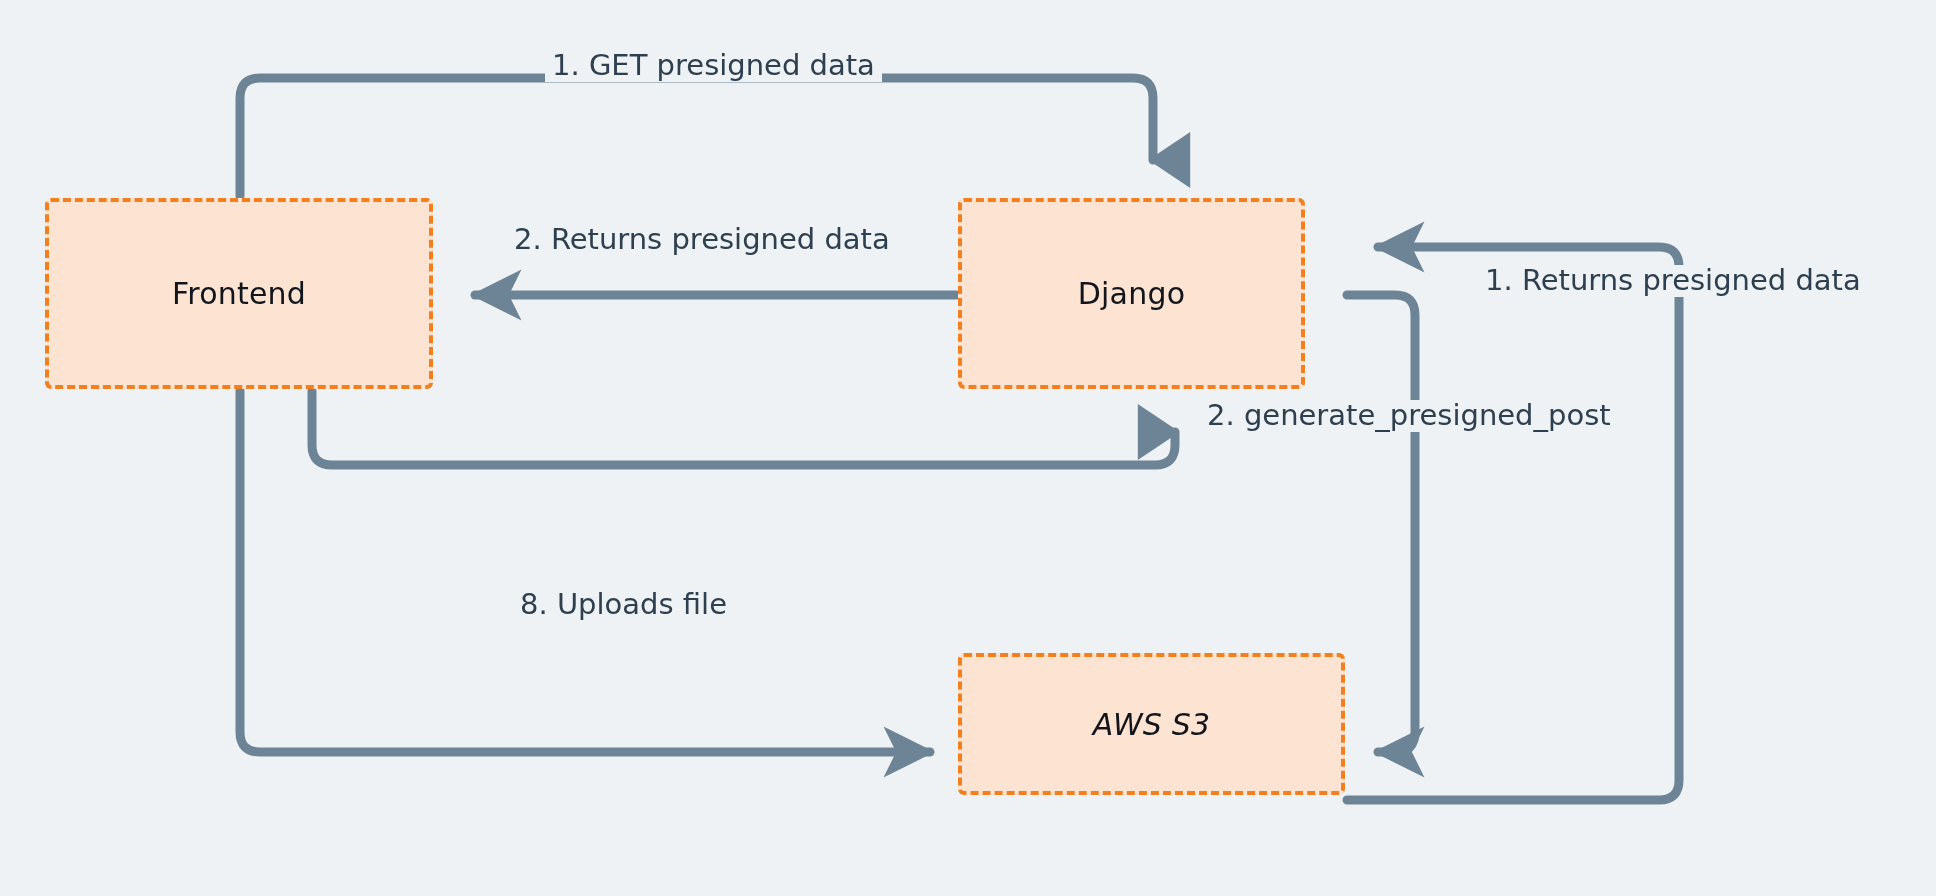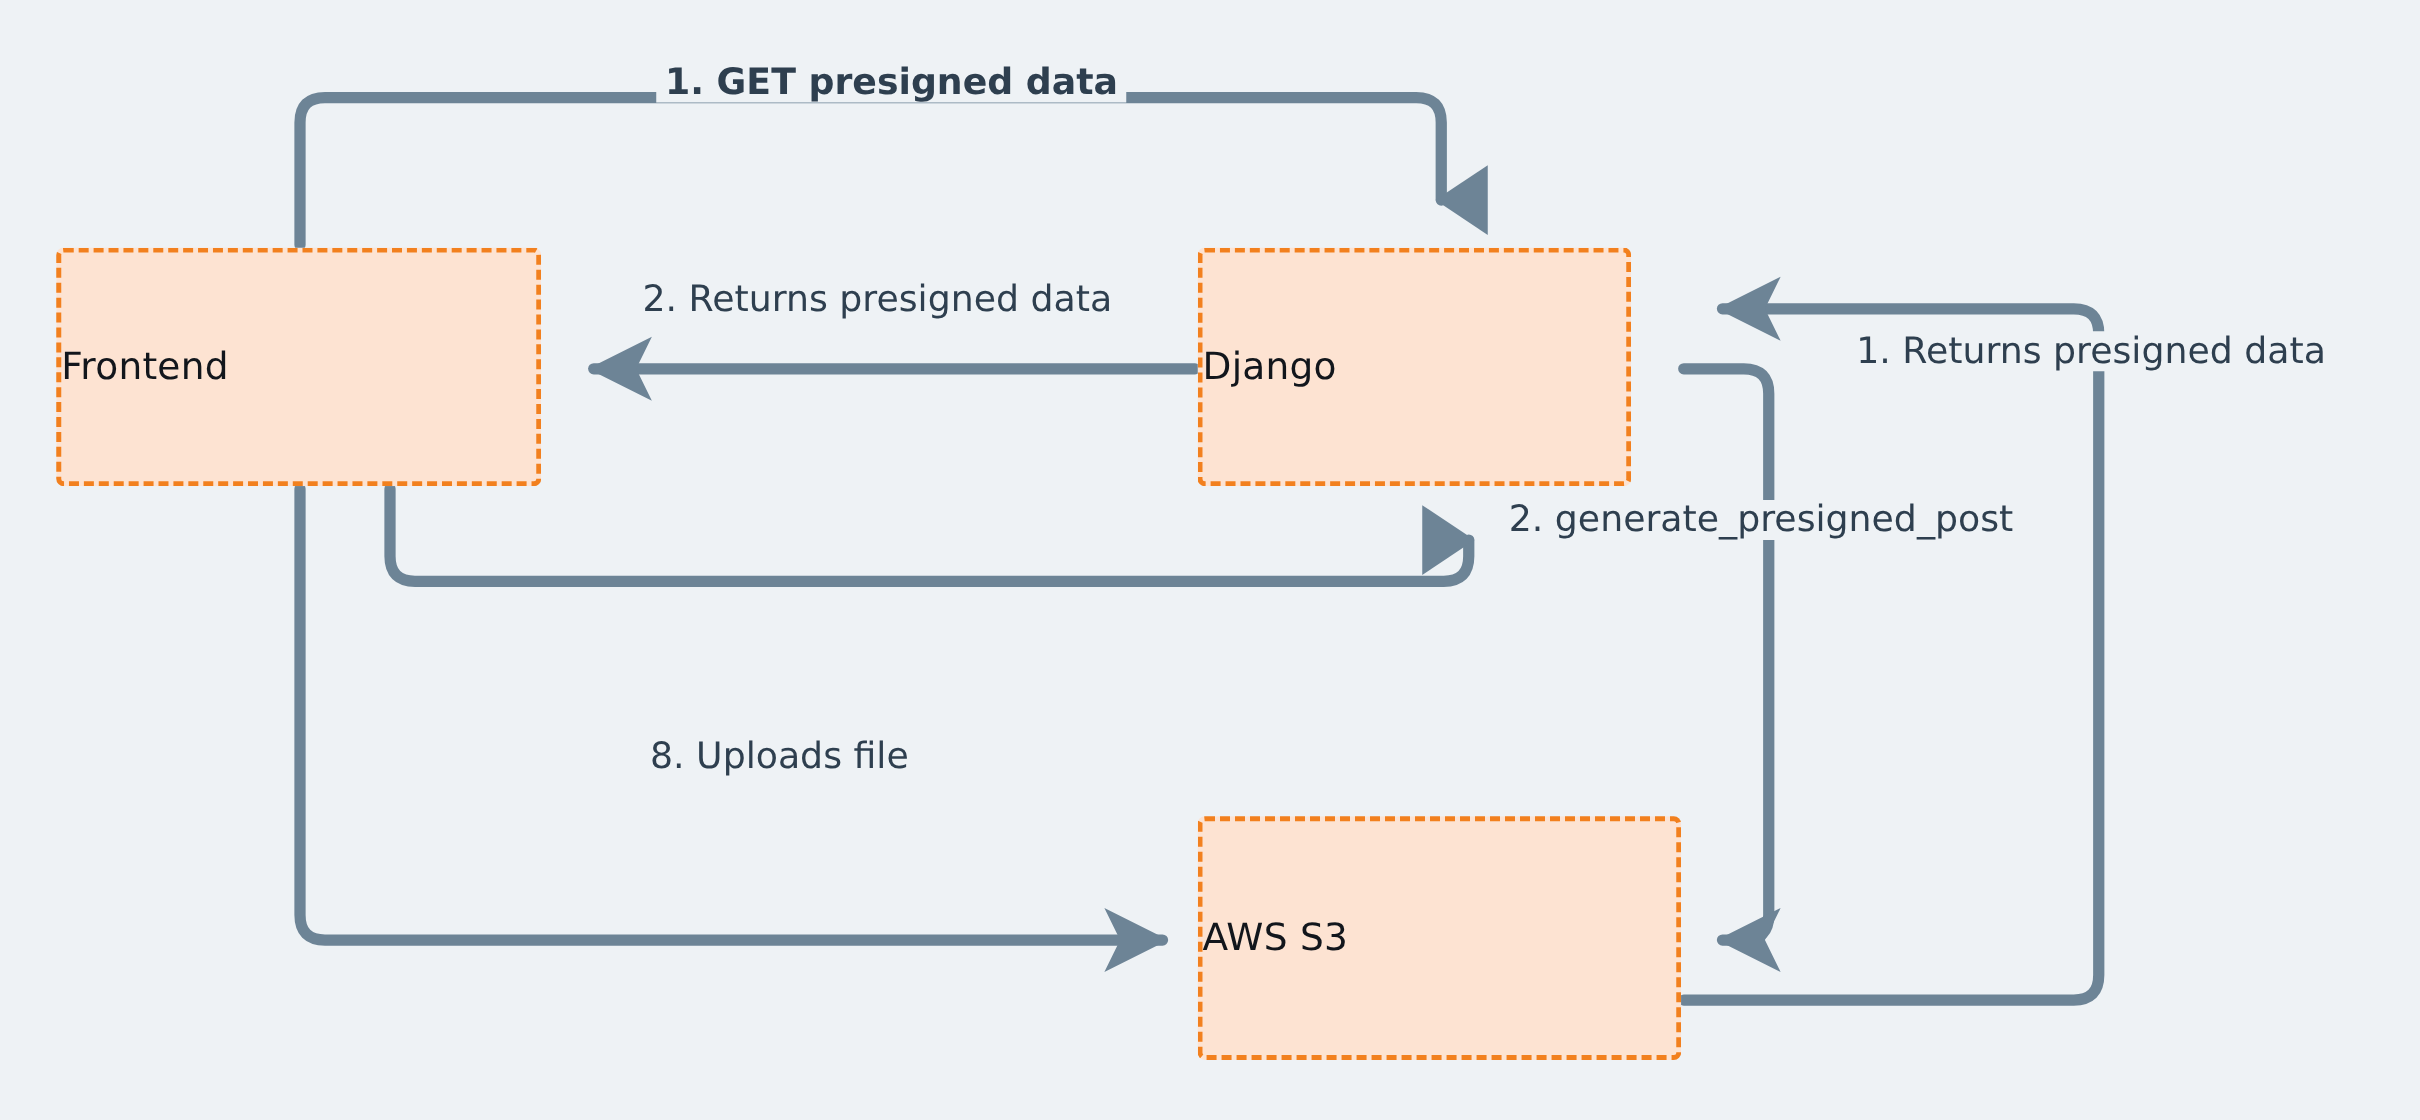--- a/index.html
+++ b/index.html
@@ -28,43 +28,43 @@
     height: 896px;
   }
   .node {
     position: absolute;
     box-sizing: border-box;
     background: #fde3d2;
     border: 4px dashed #f2801e;
     border-radius: 6px;
     display: flex;
     align-items: center;
-    justify-content: flex-start;
+    justify-content: center;
   }
   .node-label {
     font-size: 30px;
     color: #12161c;
     letter-spacing: 0.2px;
     font-weight: 400;
     white-space: nowrap;
   }
   #node-frontend { left: 45px;  top: 198px; width: 388px; height: 191px; }
   #node-django   { left: 958px; top: 198px; width: 347px; height: 191px; }
-  #node-aws-s3   { left: 958px; top: 653px; width: 387px; height: 195px; }
+  #node-aws-s3   { left: 958px; top: 653px; width: 387px; height: 142px; font-style: italic; }
 
   .edge-label {
     position: absolute;
     font-size: 29px;
     color: #2e3f4f;
     white-space: pre;
     background: #eef2f5;
     padding: 0 7px;
     line-height: 1.1;
   }
-  #edge-label-1 { left: 525px;  top: 50px; font-weight: bold;  }
+  #edge-label-1 { left: 545px;  top: 50px;  }
   #edge-label-4 { left: 507px;  top: 224px; }
   #edge-label-6 { left: 506px;  top: 362px; }
   #edge-label-2 { left: 1200px; top: 400px; }
   #edge-label-3 { left: 1478px; top: 265px; }
   #edge-label-5 { left: 513px;  top: 589px; }
 </style>
 </head>
 <body>
 
 <div id="diagram-root">

